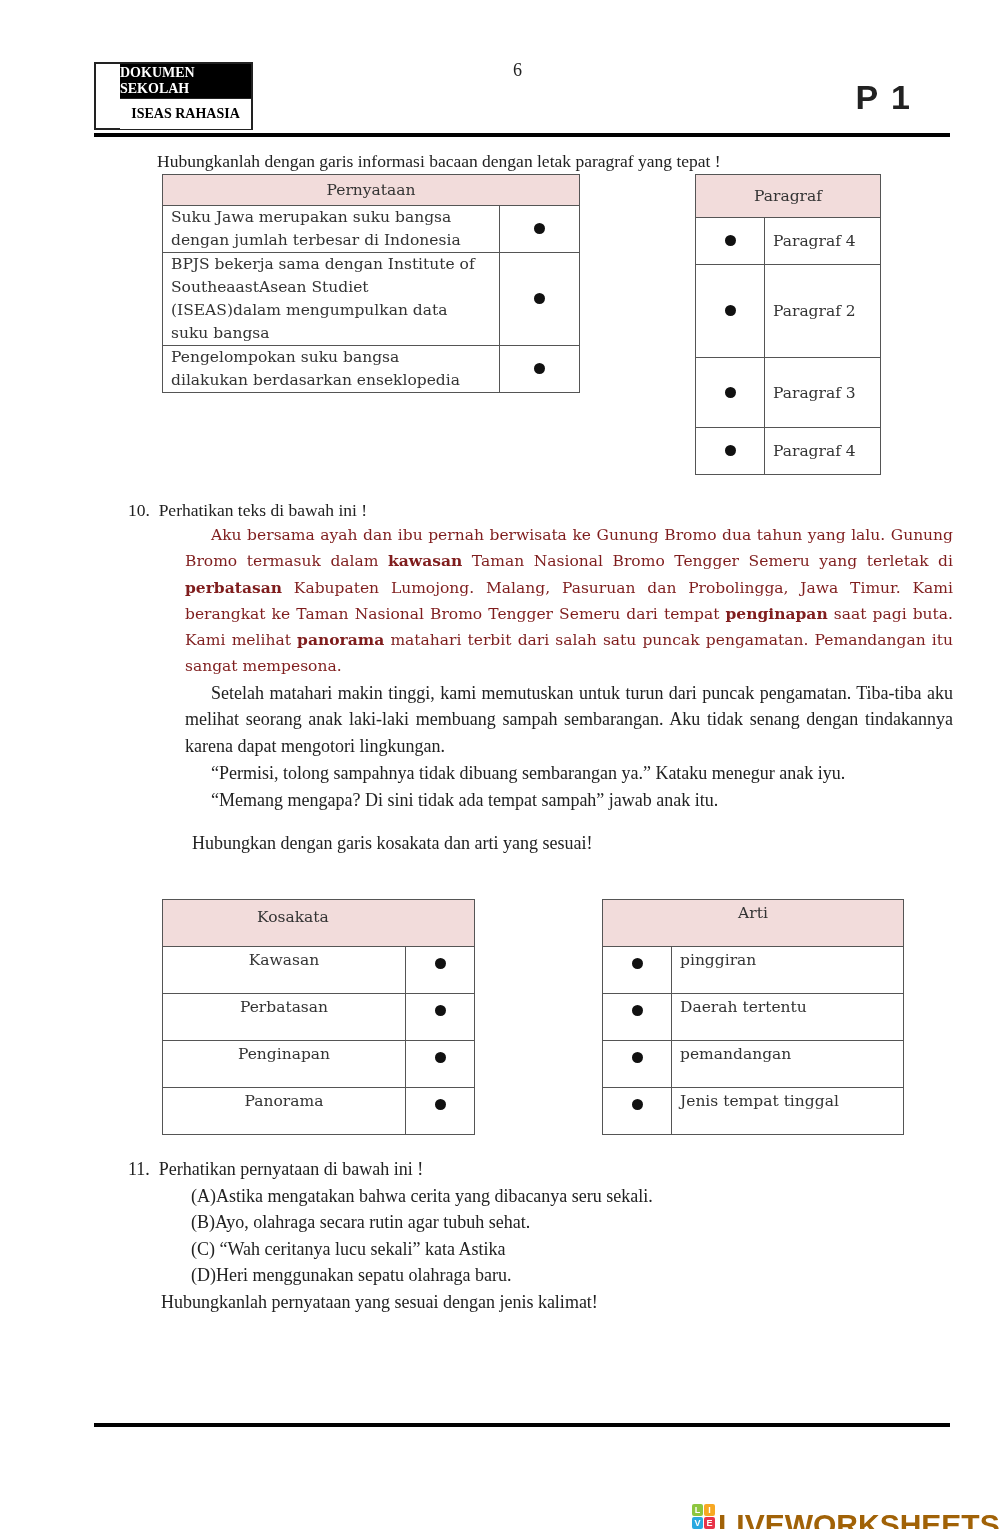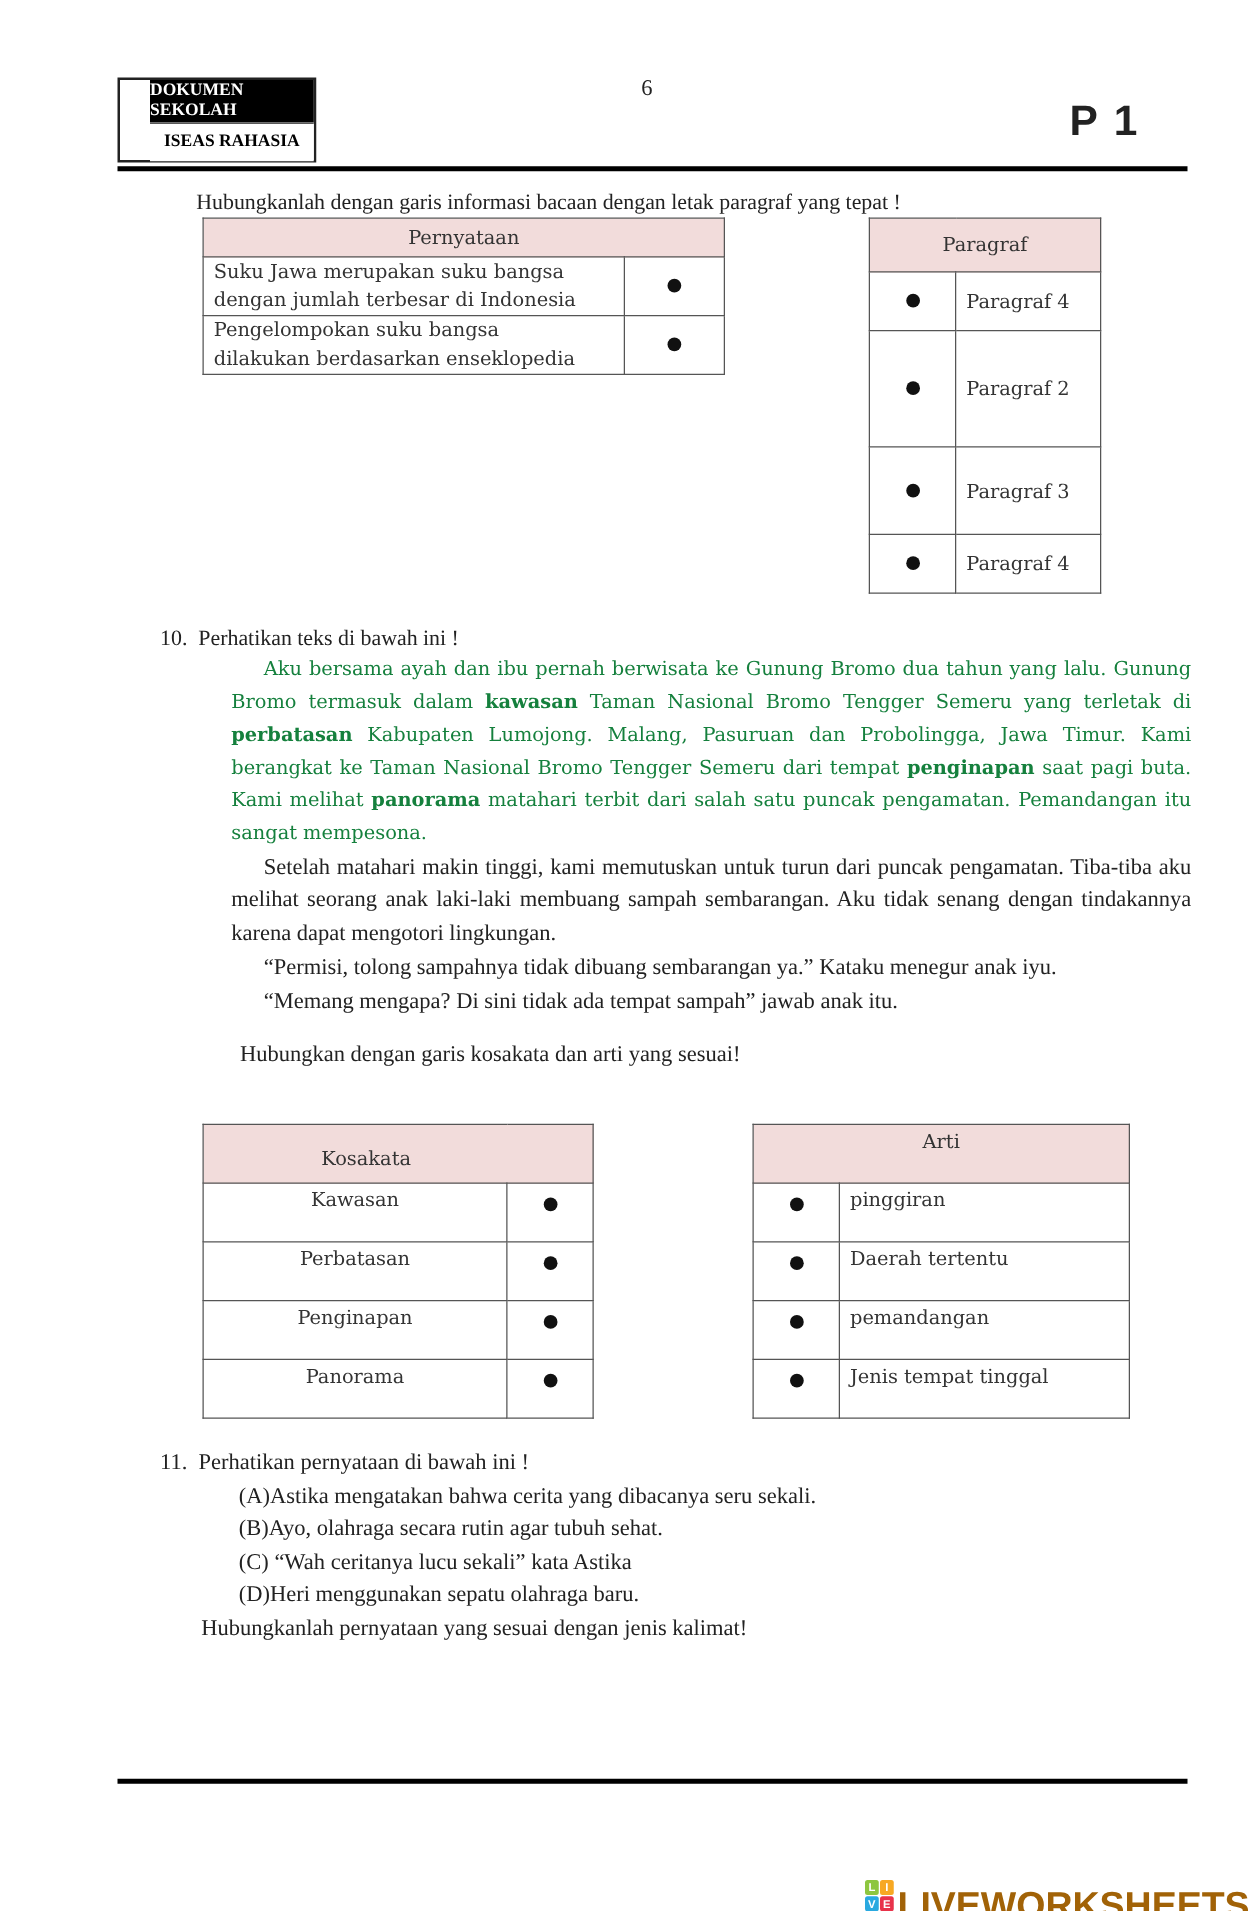--- a/index.html
+++ b/index.html
@@ -51,21 +51,21 @@
   }
   .dot {
     display: inline-block; width: 11px; height: 11px; border-radius: 50%;
     background: #111;
   }
   td.dotcell { text-align: center; }
   .pl { line-height: 23px; }
   
   .para {
     left: 185px; width: 768px; font-family: "DejaVu Serif", serif;
-    font-size: 15.5px; line-height: 26.3px; text-align: justify; color: #15803d;
+    font-size: 15.5px; line-height: 26.3px; text-align: justify; color: #7f1d1d;
   }
   .para p { margin: 0; text-indent: 26px; }
   .para2 {
     left: 185px; width: 768px; font-family: "Liberation Serif", serif;
     font-size: 18px; line-height: 26.3px; text-align: justify; color: #222;
   }
   .para2 p { margin: 0; text-indent: 26px; }
   .opt { left: 191px; font-family: "Liberation Serif", serif; font-size: 18px; }
   
   .logo { left: 692px; top: 1490px; display: flex; align-items: center; }
@@ -101,20 +101,29 @@
       <tr style="height:31px;">
     <th colspan="2">Pernyataan</th>
   </tr>
   <tr style="height:47px;">
     <td class="pl" style="width:320px;">
       <div>Suku Jawa merupakan suku bangsa</div>
       <div>dengan jumlah terbesar di Indonesia</div>
     </td>
     <td class="dotcell"><span class="dot"></span></td>
   </tr>
+  <tr style="height:93px;">
+    <td class="pl">
+      <div>BPJS bekerja sama dengan Institute of</div>
+      <div>SoutheaastAsean Studiet</div>
+      <div>(ISEAS)dalam mengumpulkan data</div>
+      <div>suku bangsa</div>
+    </td>
+    <td class="dotcell"><span class="dot"></span></td>
+  </tr>
   <tr style="height:47px;">
     <td class="pl">
       <div>Pengelompokan suku bangsa</div>
       <div>dilakukan berdasarkan enseklopedia</div>
     </td>
     <td class="dotcell"><span class="dot"></span></td>
   </tr>
 </tbody>
   </table>
 
@@ -159,21 +168,21 @@
 </div>
 <div class="abs para2" style="top:787px; text-align:left;">
   <p>“Memang mengapa? Di sini tidak ada tempat sampah” jawab anak itu.</p>
 </div>
 
 <div class="abs txt" style="left:179px; top:830px;margin-left:13px;">Hubungkan dengan garis kosakata dan arti yang sesuai!</div>
 
 <table class="mt" style="left:162px; top:899px; width:313px;">
   <tbody>
       <tr style="height:47px;">
-    <th colspan="2" style="vertical-align:top; padding-top:18px; text-align:left; padding-left:94px;">Kosakata</th>
+    <th colspan="2" style="vertical-align:top; padding-top:8px; text-align:left; padding-left:94px;">Kosakata</th>
   </tr>
   <tr style="height:47px;">
     <td style="text-align:center; vertical-align:top; padding-top:4px; width:226px;">Kawasan</td>
     <td class="dotcell" style="vertical-align:top; padding-top:8px;"><span class="dot"></span></td>
   </tr>
   <tr style="height:47px;">
     <td style="text-align:center; vertical-align:top; padding-top:4px;">Perbatasan</td>
     <td class="dotcell" style="vertical-align:top; padding-top:8px;"><span class="dot"></span></td>
   </tr>
   <tr style="height:47px;">

